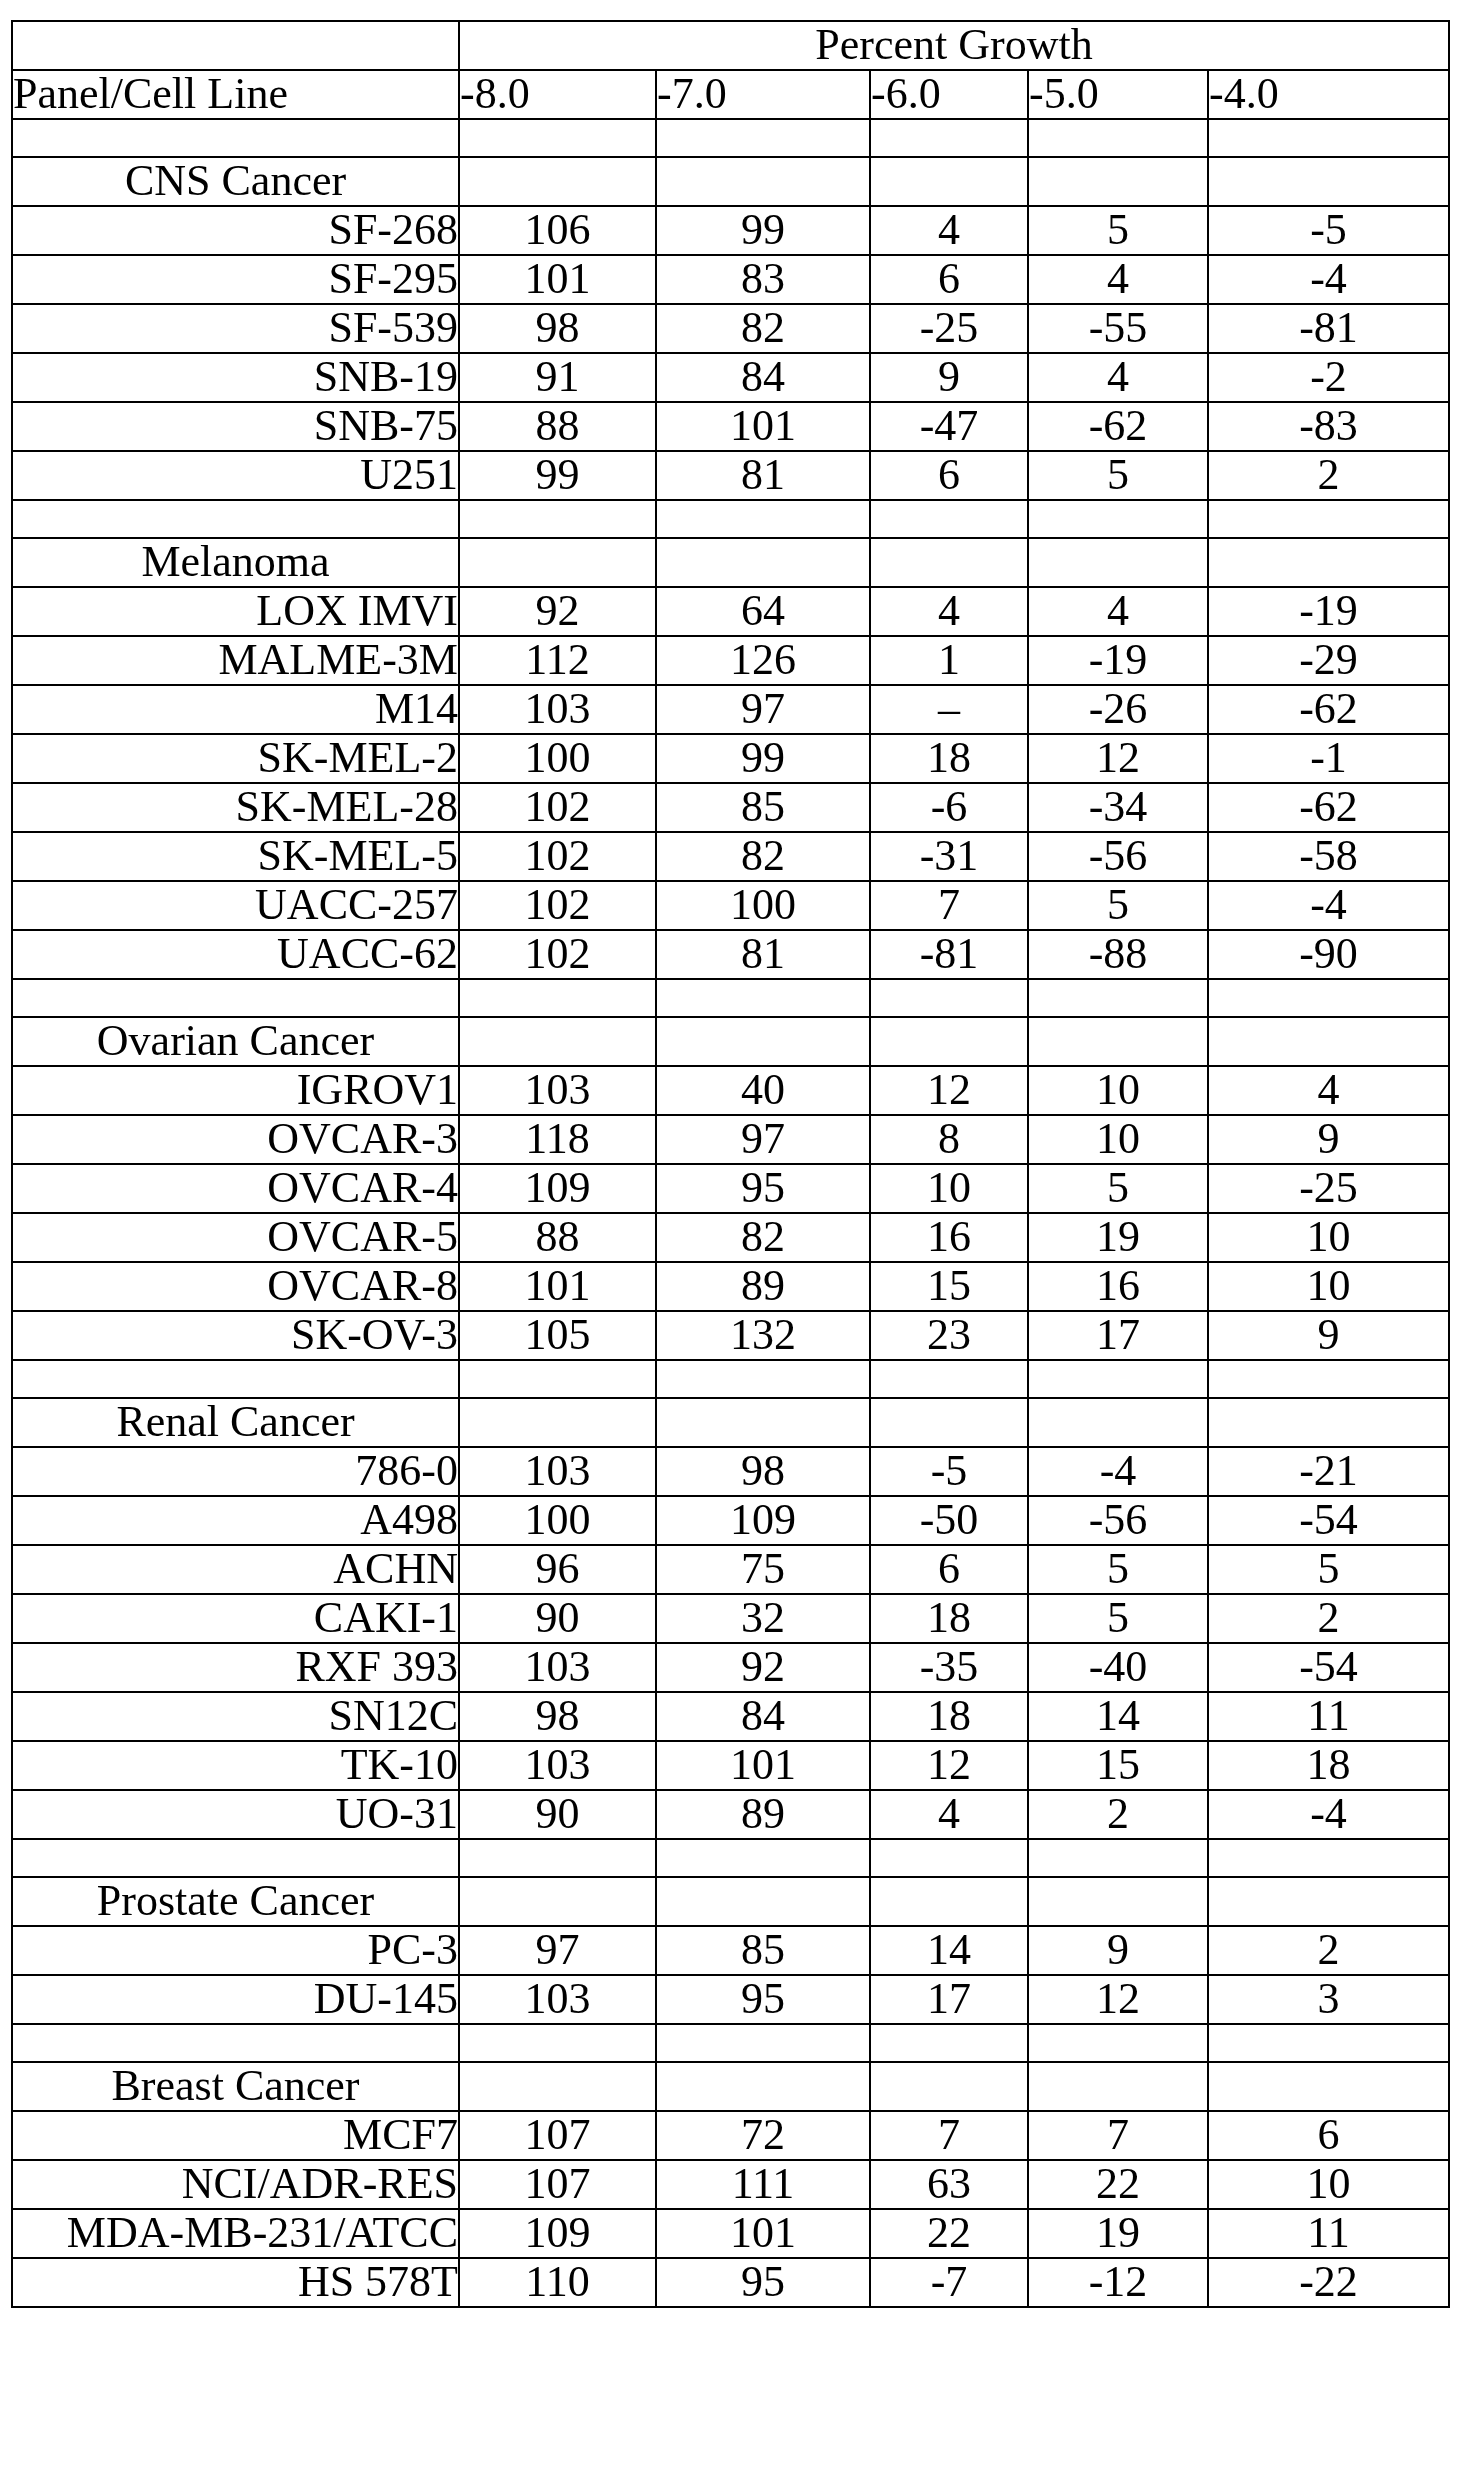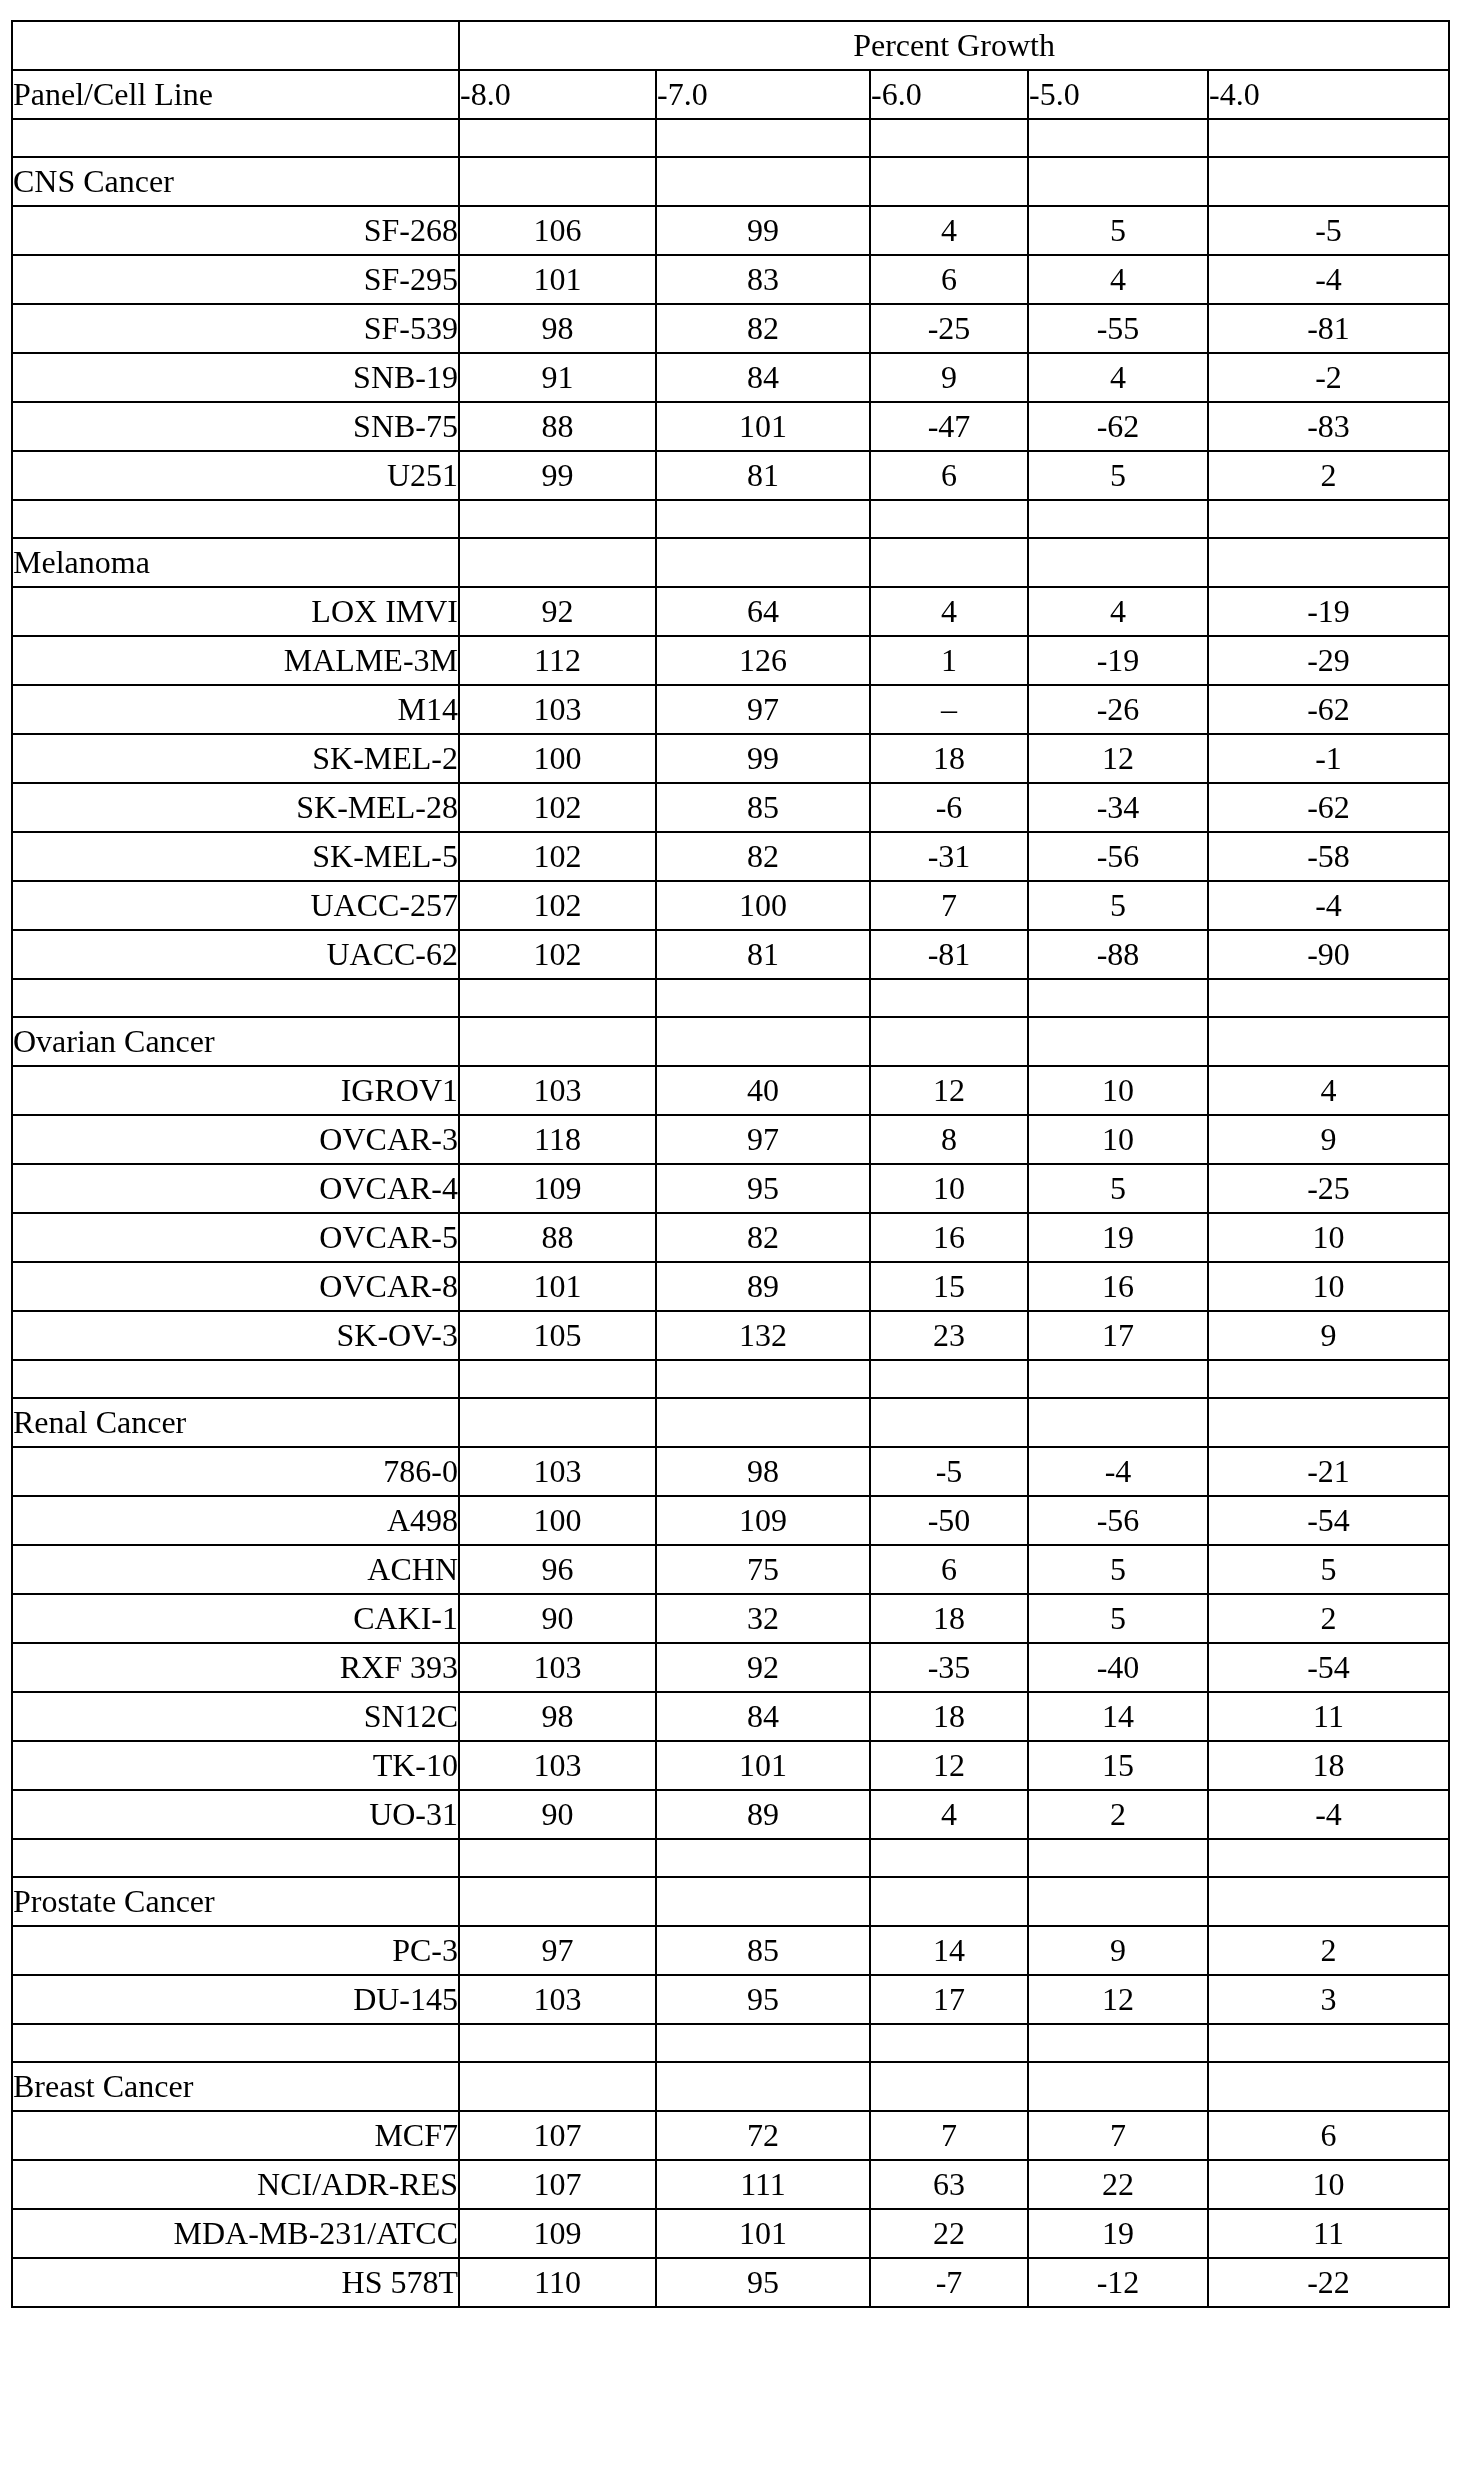--- a/index.html
+++ b/index.html
@@ -16,37 +16,37 @@
     height: 2487px;
     background: #ffffff;
   }
   table.growth-table {
     position: absolute;
     left: 11px;
     top: 20px;
     width: 1359px;
     border-collapse: collapse;
     table-layout: fixed;
-    font-size: 32px;
+    font-size: 44px;
   }
   .growth-table td, .growth-table th {
     border: 2.7px solid #000000;
     padding: 0;
     height: 49px;
     line-height: 1.05;
     vertical-align: middle;
     overflow: hidden;
     white-space: nowrap;
     font-weight: normal;
   }
   .blank-corner { border: none; background: #ffffff; }
   .title-cell   { font-weight: bold; text-align: center; }
   .rowhead-cell { font-weight: bold; text-align: left; padding-left: 6.4px; margin-top: 11px; }
   .conc-cell    { font-weight: bold; text-align: left; }
-  .section-name { font-weight: bold; text-align: left; padding-left: 6.4px; margin-left: 40px; }
+  .section-name { font-weight: bold; text-align: center; padding-left: 6.4px; margin-left: 40px; }
   .cellline     { text-align: right; padding-left: 22px; }
   .val          { text-align: center; }
   .spacer-row td { height: 38px; }
 </style>
 </head>
 <body>
 
 <div class="page">
   <table class="growth-table">
     <colgroup>

